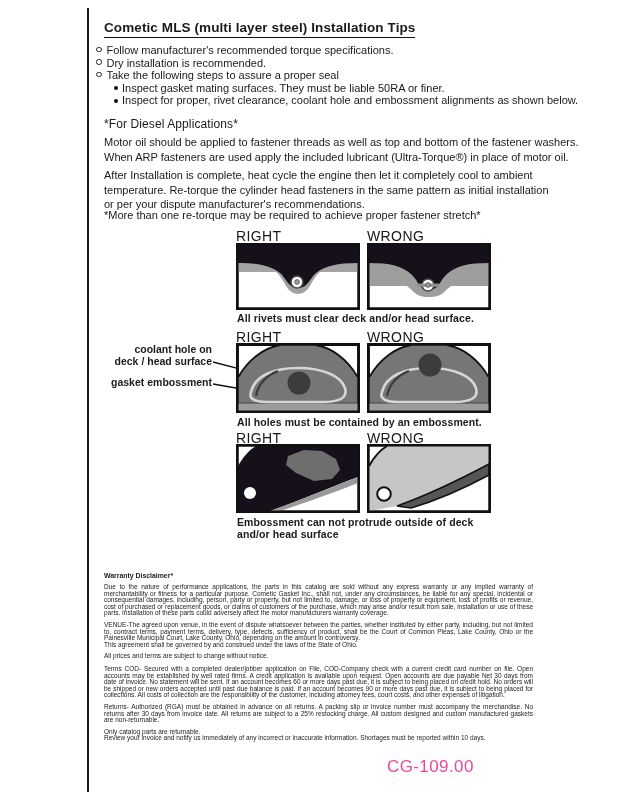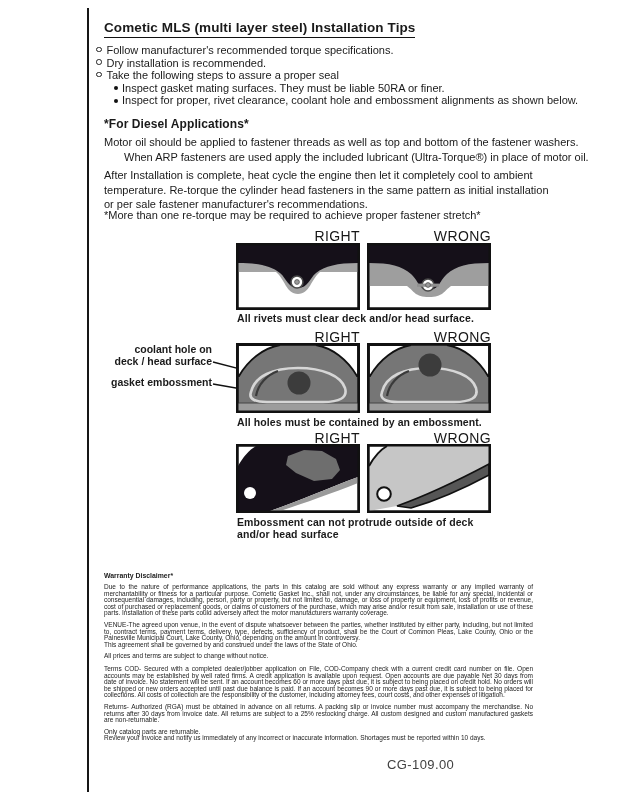--- a/index.html
+++ b/index.html
@@ -11,52 +11,52 @@
   .abs{position:absolute;}
   .edge-rule{left:87px;top:8px;width:1.5px;height:784px;background:#161616;}
   .title{
     left:104px;top:20px;font-size:13.5px;font-weight:700;letter-spacing:.1px;
     border-bottom:1.6px solid #111;padding-bottom:2px;
   }
   .bullet-row{left:96px;font-size:11px;line-height:12.5px;white-space:nowrap;}
   .sub-row{left:114px;}
   .marker-o{display:inline-block;width:3.5px;height:3.5px;border:1px solid #222;border-radius:50%;margin-right:5px;vertical-align:2px;}
   .marker-f{display:inline-block;width:4px;height:4px;background:#111;border-radius:50%;margin-right:4px;vertical-align:1.5px;}
-  .h2{left:104px;font-size:12px;font-weight:700;letter-spacing:.1px;}
+  .h2{left:104px;font-size:12px;font-weight:400;letter-spacing:.1px;}
   .body-line{left:104px;font-size:11px;line-height:14.5px;white-space:nowrap;}
-  .fig-label{width:124px;text-align:right;font-size:14px;letter-spacing:.4px;color:#171717;}
+  .fig-label{width:124px;text-align:left;font-size:14px;letter-spacing:.4px;color:#171717;}
   .fig-caption{font-size:10.5px;font-weight:700;white-space:nowrap;letter-spacing:.1px;}
   .ann{width:122px;text-align:right;font-size:10.5px;font-weight:700;line-height:11.5px;}
   .legal{left:104px;top:573px;width:429px;font-size:6.5px;line-height:6.6px;text-align:justify;color:#222;}
   .legal .lg-h{font-size:6.9px;font-weight:700;margin-bottom:4.5px;text-align:left;}
   .legal .lg-p{margin:0 0 5px 0;}
   .legal .lg-p0{margin:0;}
   .legal .lg-p.mb6{margin-bottom:6px;}
-  .footer-code{left:387px;top:757px;font-size:13px;letter-spacing:.4px;color:#404040;}
+  .footer-code{left:387px;top:757px;font-size:17px;letter-spacing:.4px;color:#ec4899;}
   svg{display:block;}
 </style>
 </head>
 <body>
 
 <div class="abs edge-rule"></div>
 
 <div class="abs title">Cometic MLS (multi layer steel) Installation Tips</div>
 
 <div class="abs bullet-row" style="top:44px;"><span class="marker-o"></span><span>Follow manufacturer's recommended torque specifications.</span></div>
 <div class="abs bullet-row" style="top:56.5px;"><span class="marker-o"></span><span>Dry installation is recommended.</span></div>
 <div class="abs bullet-row" style="top:69px;"><span class="marker-o"></span><span>Take the following steps to assure a proper seal</span></div>
 <div class="abs bullet-row sub-row" style="top:81.5px;"><span class="marker-f"></span><span>Inspect gasket mating surfaces.  They must be liable 50RA or finer.</span></div>
 <div class="abs bullet-row sub-row" style="top:94px;"><span class="marker-f"></span><span>Inspect for proper, rivet clearance, coolant hole and embossment alignments as shown below.</span></div>
 
 <div class="abs h2" style="top:117px;">*For Diesel Applications*</div>
 <div class="abs body-line" style="top:135px;">Motor oil should be applied to fastener threads as well as top and bottom of the fastener washers.</div>
-<div class="abs body-line" style="top:149.5px;margin-left:20px;">When ARP fasteners are used apply the included lubricant (Ultra-Torque®) in place of motor oil.</div>
+<div class="abs body-line" style="top:149.5px;">When ARP fasteners are used apply the included lubricant (Ultra-Torque®) in place of motor oil.</div>
 <div class="abs body-line" style="top:168px;">After Installation is complete, heat cycle the engine then let it completely cool to ambient</div>
 <div class="abs body-line" style="top:182.5px;">temperature. Re-torque the cylinder head fasteners in the same pattern as initial installation</div>
-<div class="abs body-line" style="top:197px;">or per sale fastener manufacturer's recommendations.</div>
+<div class="abs body-line" style="top:197px;">or per your dispute manufacturer's recommendations.</div>
 <div class="abs body-line" style="top:208px;">*More than one re-torque may be required to achieve proper fastener stretch*</div>
 
 <div class="abs fig-label" style="left:236px;top:228px;">RIGHT</div>
 <div class="abs fig-label" style="left:367px;top:228px;">WRONG</div>
 
 <svg class="abs" style="left:236px;top:243px;" width="124" height="67" viewBox="0 0 124 67">
   <rect x="1.25" y="1.25" width="121.5" height="64.5" fill="#ffffff" stroke="#111" stroke-width="2.5"></rect>
   <path d="M2,20 H122 V29 H84 C75,36 74,51 62,51 C50,51 49,36 40,29 H2 Z" fill="#a3a3a3"></path>
   <path d="M2,2 H122 V20 C101,20 89,23 80,30 C73,36 72,45 62,45 C52,45 51,36 44,30 C35,23 23,20 2,20 Z" fill="#151019"></path>
   <circle cx="61" cy="39" r="6" fill="#ffffff" stroke="#4a4a4a" stroke-width="1.6"></circle>

